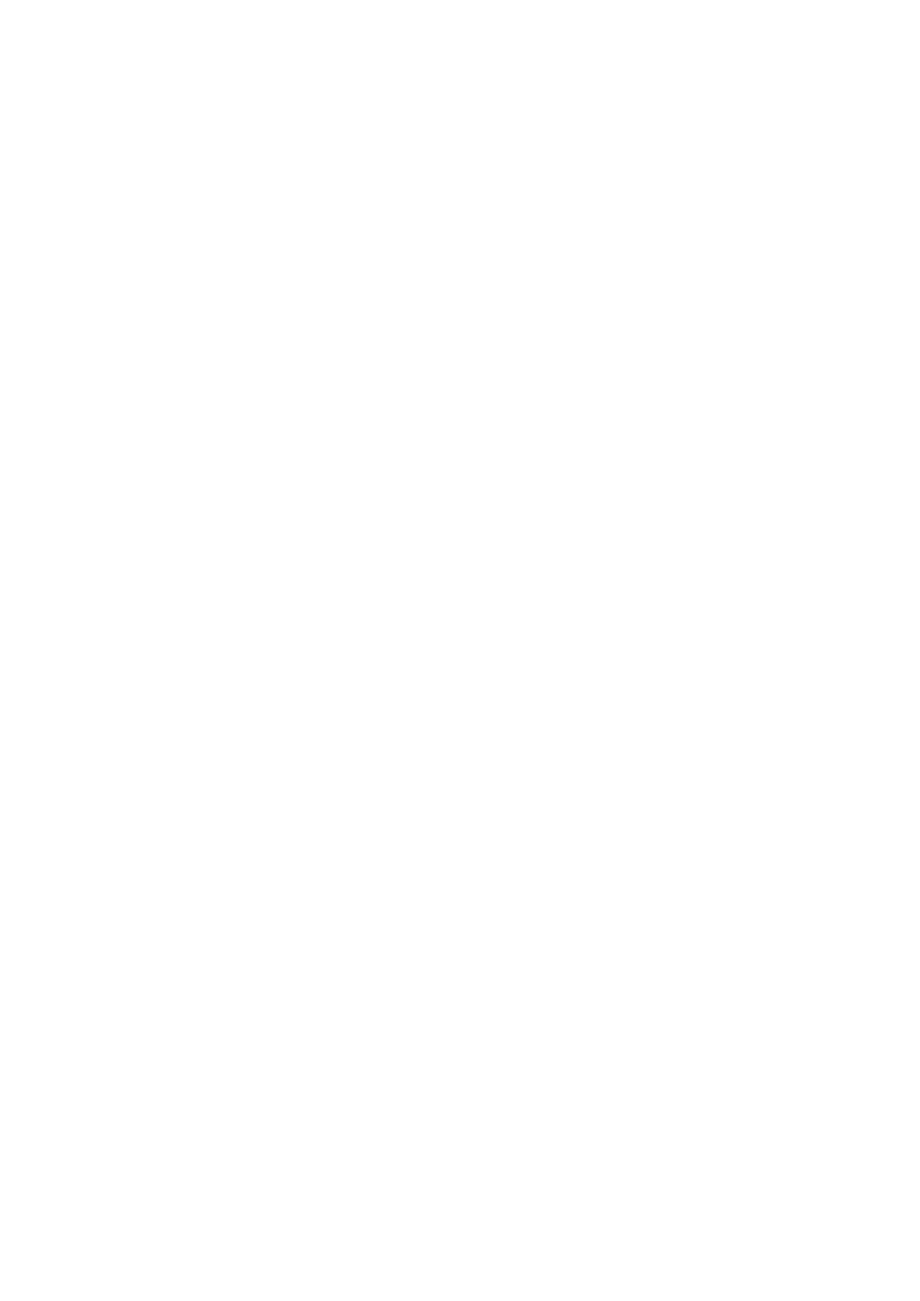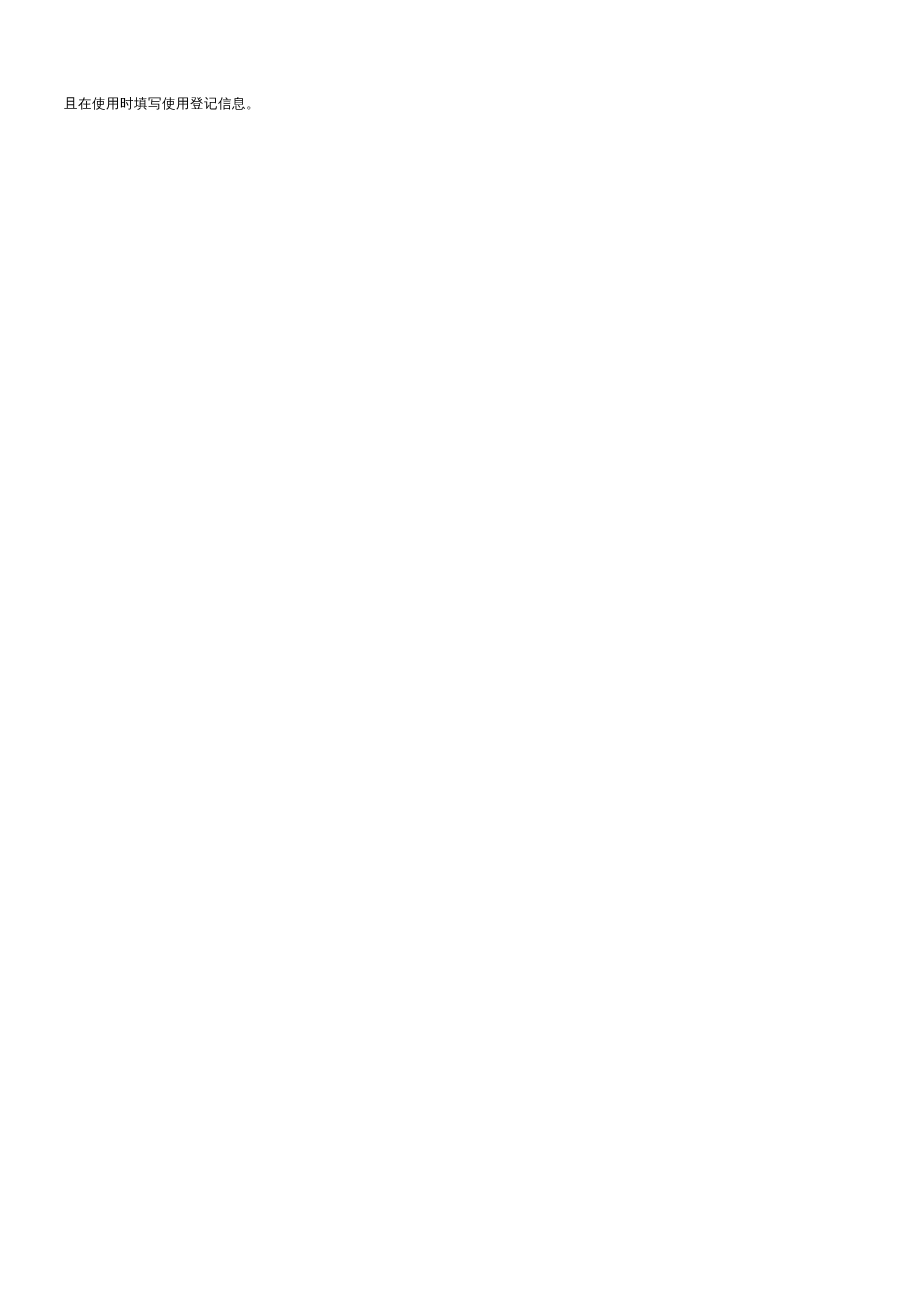--- a/index.html
+++ b/index.html
@@ -25,14 +25,13 @@
       margin: 0;
     }
     .indented {
       text-indent: 2em;
     }
   </style>
 </head>
 <body>
 
 <div class="content">
-  <p class="paragraph">且在使用时填写使用登记信息。</p>
 </div>
 
 </body></html>

